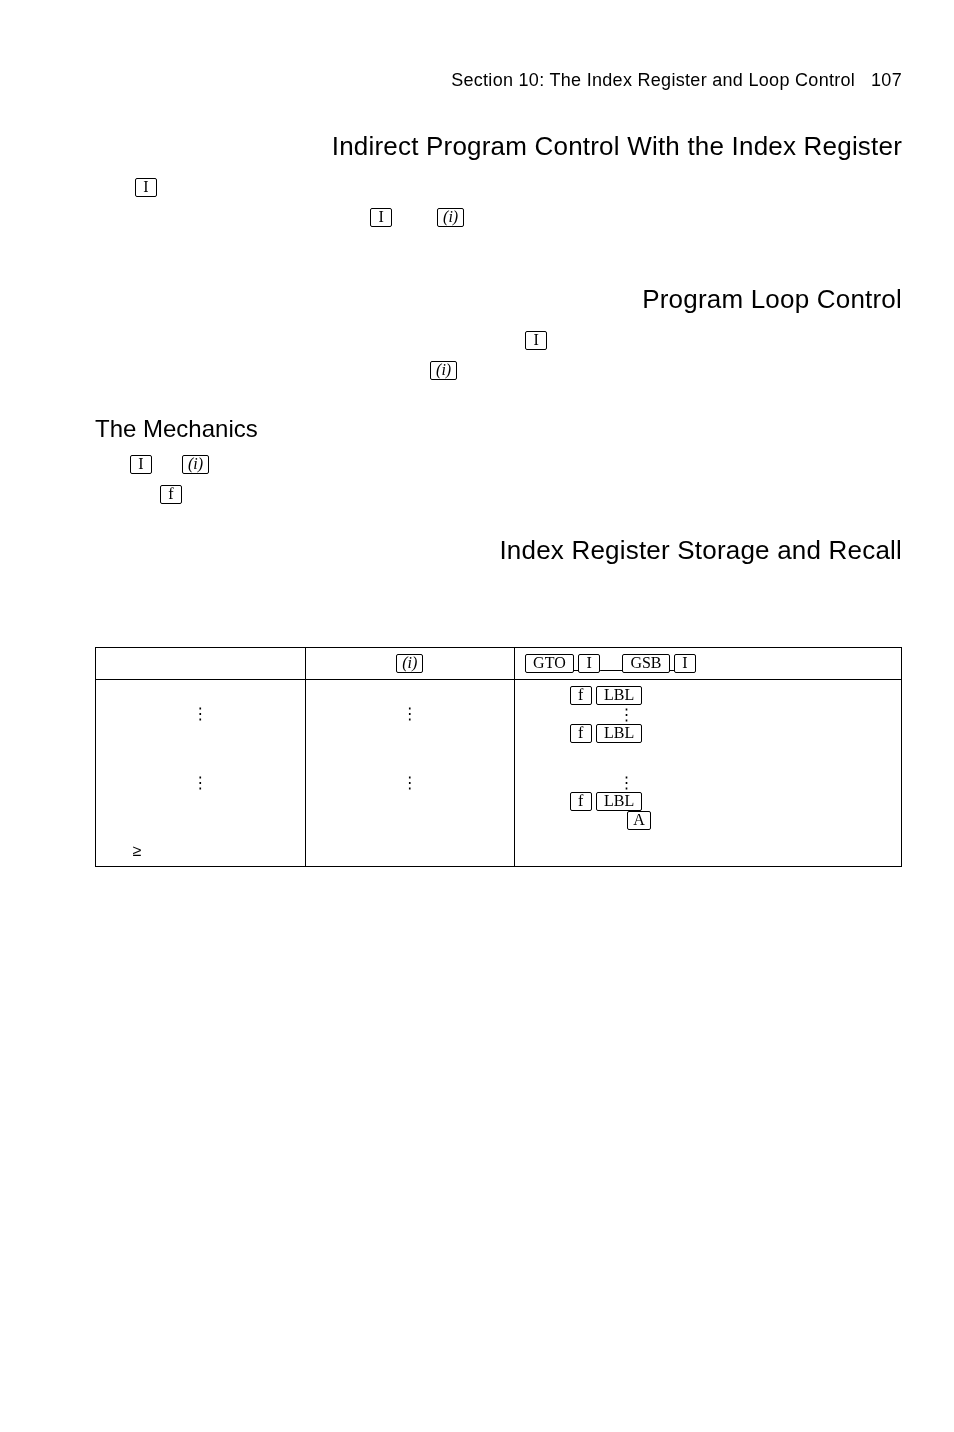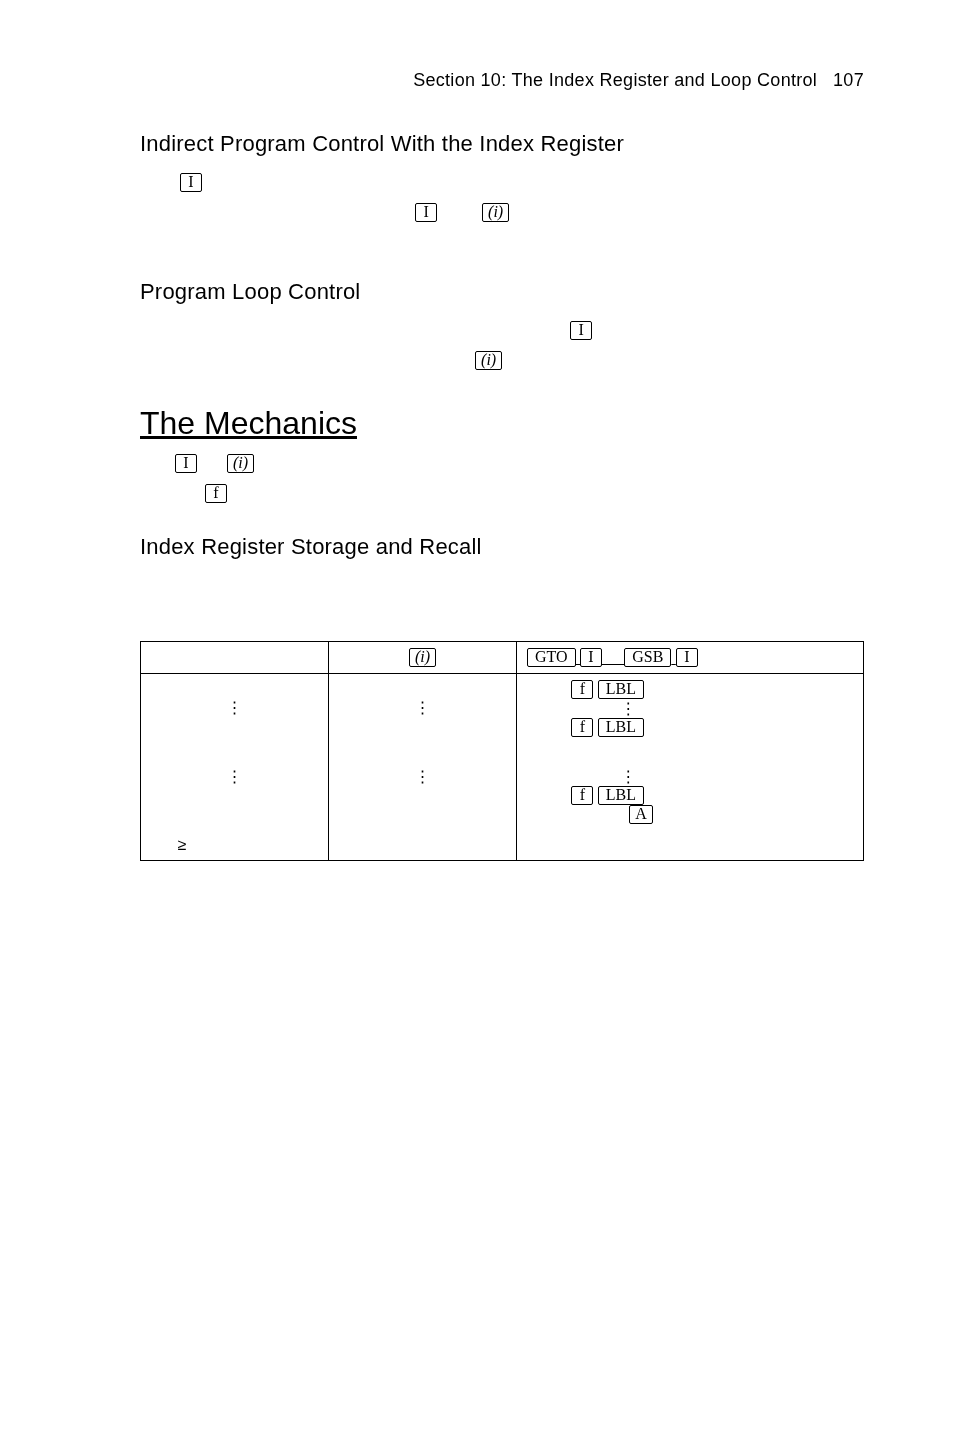--- a/index.html
+++ b/index.html
@@ -5,40 +5,39 @@
   body {
     margin: 0;
     padding: 0;
     font-family: 'Segoe UI', Arial, sans-serif;
     background: #fff;
     color: #000;
     width: 954px;
     height: 1432px;
   }
   .page {
-    padding: 70px 90px 60px 95px;
-    margin-left: 45px;
+    padding: 70px 52px 60px 95px;
   }
   .header-line {
     text-align: right;
     font-size: 18px;
     margin-bottom: 40px;
     letter-spacing: 0.3px;
   }
   .h2 {
-    font-size: 22px;
+    font-size: 26px;
     font-weight: 400;
     margin: 0 0 10px 0;
     letter-spacing: 0.2px;
+    text-align: right;
   }
   .h1 {
-    font-size: 32px;
+    font-size: 24px;
     font-weight: 400;
     margin: 30px 0 6px 0;
-    text-decoration: underline;
   }
   .body-line {
     font-size: 18px;
     line-height: 30px;
     margin: 0;
     white-space: pre;
   }
   .key {
     display: inline-block;
     border: 1.2px solid #000;

